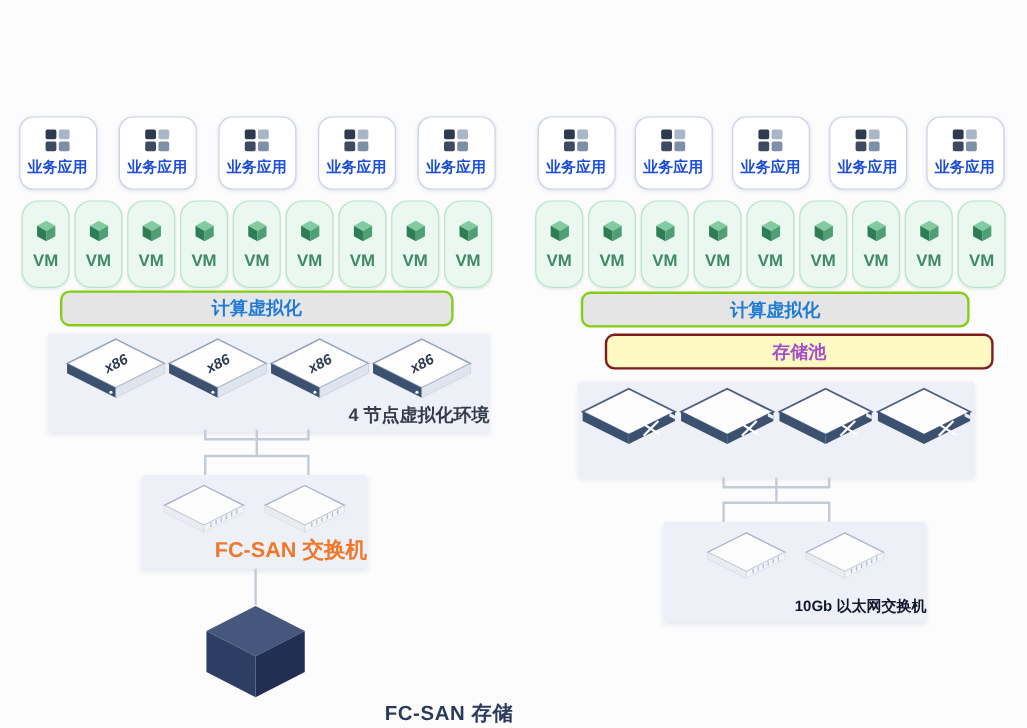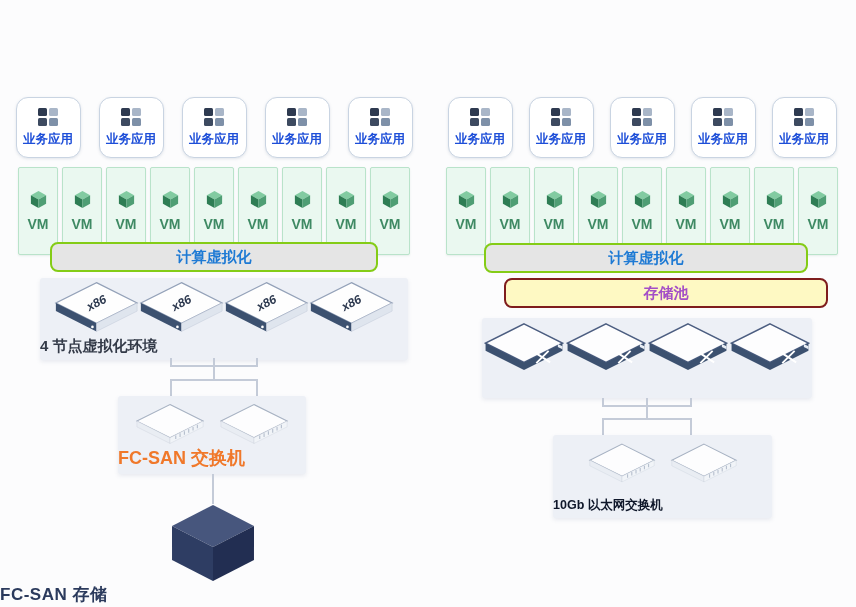--- a/index.html
+++ b/index.html
@@ -28,22 +28,22 @@
     background:#ffffff;border:1.5px solid #c9d4e2;border-radius:12px;
     box-shadow:0 1px 3px rgba(100,120,150,.18);
     display:flex;flex-direction:column;align-items:center;justify-content:center;gap:4px;
   }
   .app-label{font-size:12.5px;font-weight:700;color:#1d4ed8;white-space:nowrap;}
 
   
   .vms-row{position:absolute;top:167px;left:0;width:100%;
     display:flex;justify-content:center;gap:4px;}
   .vm-box{
-    width:40px;height:88px;box-sizing:border-box;
-    background:#eaf8f0;border:1.5px solid #b9e3ca;border-radius:2px;
+    width:40px;height:73px;box-sizing:border-box;
+    background:#eaf8f0;border:1.5px solid #b9e3ca;border-radius:14px;
     box-shadow:0 1px 2px rgba(110,160,130,.15);
     display:flex;flex-direction:column;align-items:center;justify-content:center;gap:7px;
   }
   .vm-label{font-size:14px;font-weight:700;color:#3f8a64;}
 
   
   .bar{
     position:absolute;box-sizing:border-box;height:30px;border-radius:8px;
     display:flex;align-items:center;justify-content:center;
     font-size:15px;font-weight:700;
@@ -53,21 +53,21 @@
   .col-left  .bar-compute{top:242px;left:50px;width:328px;}
   .col-right .bar-compute{top:243px;left:56px;width:324px;}
   .col-right .bar-storage{top:278px;left:56px;width:324px;}
 
   
   .panel{
     position:absolute;background:#edf0f6;border-radius:3px;
     box-shadow:0 2px 4px rgba(90,110,150,.12);
   }
   .panel-label{
-    position:absolute;left:0;bottom:4px;width:100%;text-align:left;
+    position:absolute;left:0;bottom:4px;width:100%;text-align:right;
     font-size:15px;font-weight:700;color:#333a48;white-space:nowrap;
   }
   .col-left  .server-panel{top:278px;left:40px;width:368px;height:82px;}
   .col-right .server-panel{top:318px;left:54px;width:330px;height:80px;}
   .servers-row{display:flex;justify-content:center;gap:0;padding-top:3px;}
   .col-right .servers-row{gap:2px;padding-top:4px;}
 
   .col-left  .switch-panel{top:396px;left:118px;width:188px;height:78px;}
   .col-right .switch-panel{top:435px;left:125px;width:219px;height:83px;}
   .switches-row{display:flex;justify-content:center;gap:12px;padding-top:6px;}
@@ -78,21 +78,21 @@
   
   .bracket{position:absolute;}
   .bracket path{stroke:#c4cbd8;stroke-width:2;fill:none;}
   .col-left  .bracket{top:358px;left:160px;}
   .col-right .bracket{top:398px;left:164px;}
   .vline{position:absolute;top:474px;left:212px;width:2px;height:30px;background:#c4cbd8;}
 
   
   .storage-cube{position:absolute;top:503px;left:169px;}
   .storage-label{
-    position:absolute;top:583px;left:0;width:100%;text-align:left;
+    position:absolute;top:583px;left:0;width:100%;text-align:right;
     font-size:17px;font-weight:700;color:#2b3a5c;letter-spacing:.5px;
   }
   .server-chip-text{
     font-size:15px;font-weight:700;font-style:italic;fill:#2e3a50;
     font-family:"Liberation Sans","DejaVu Sans",sans-serif;
   }
 </style>
 </head>
 <body>
 

